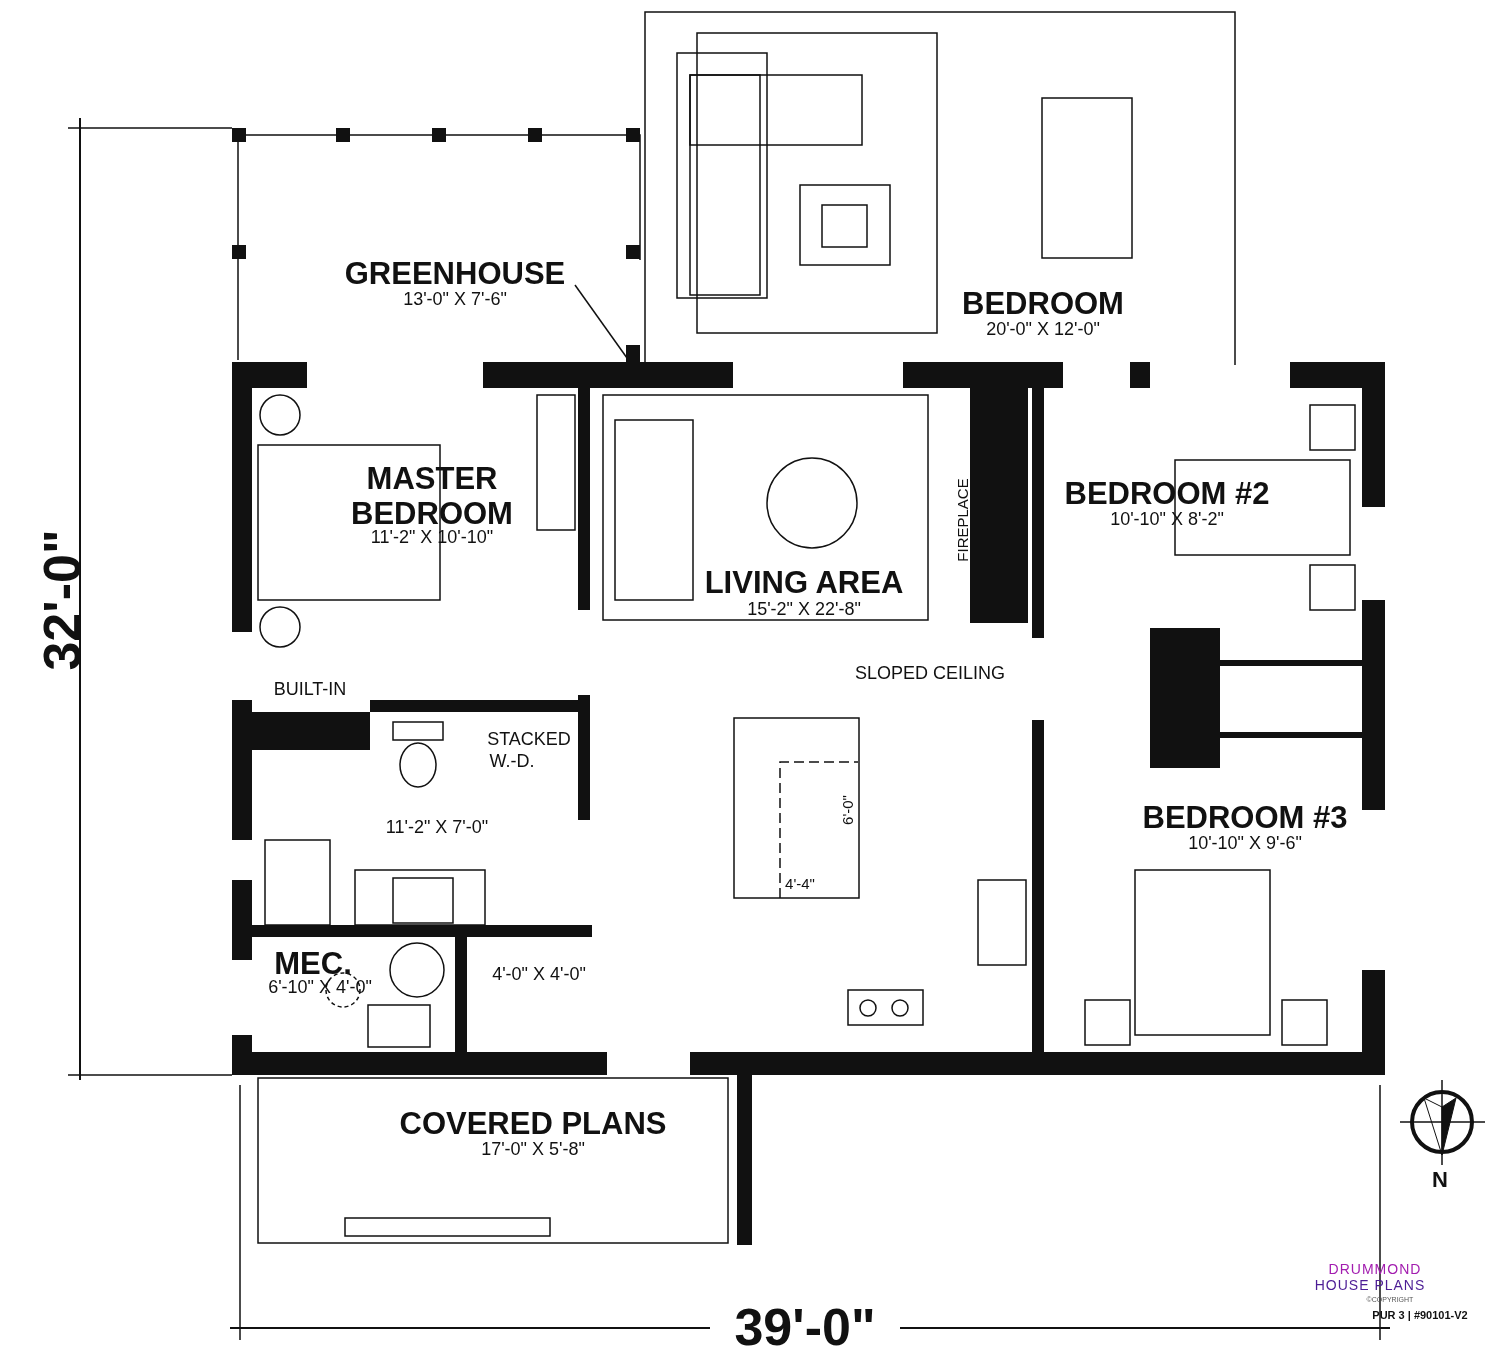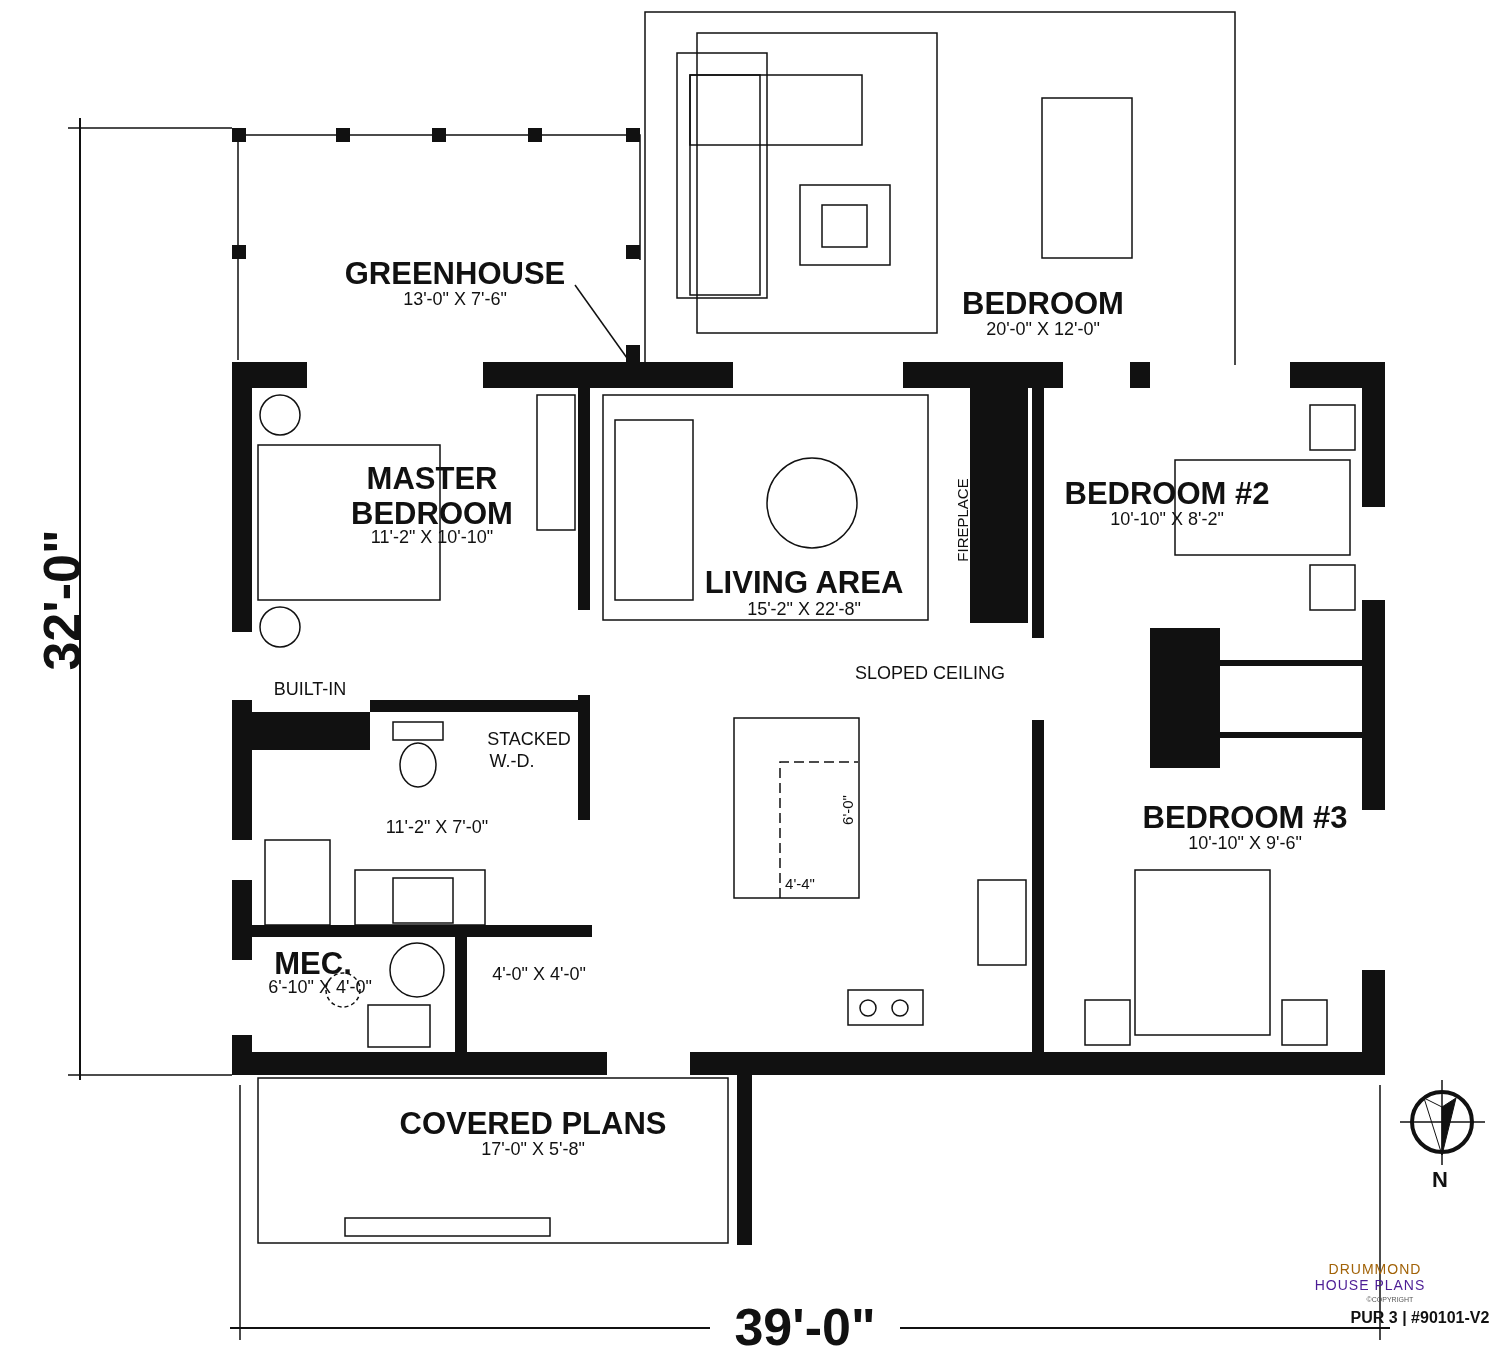--- a/index.html
+++ b/index.html
@@ -151,16 +151,16 @@
 <div class="lbl small" style="left:963px;top:520px;font-size:15px;transform:translate(-50%,-50%) rotate(-90deg);">FIREPLACE</div>
 <div class="lbl small" style="left:930px;top:664px;">SLOPED CEILING</div>
 <div class="lbl small" style="left:310px;top:680px;">BUILT-IN</div>
 <div class="lbl small" style="left:512px;top:730px;margin-left:17px;">STACKED</div>
 <div class="lbl small" style="left:512px;top:752px;">W.-D.</div>
 <div class="lbl" style="left:848px;top:810px;font-size:15px;transform:translate(-50%,-50%) rotate(-90deg);">6'-0"</div>
 <div class="lbl" style="left:800px;top:876px;font-size:15px;">4'-4"</div>
 
 <div class="lbl" style="left:1440px;top:1168px;font-weight:bold;font-size:22px;">N</div>
 
-<div class="lbl" style="left:1375px;top:1262px;font-size:14px;color:#a16207;letter-spacing:1px;">DRUMMOND</div>
+<div class="lbl" style="left:1375px;top:1262px;font-size:14px;color:#a21caf;letter-spacing:1px;">DRUMMOND</div>
 <div class="lbl" style="left:1370px;top:1278px;font-size:14px;color:#4c1d95;letter-spacing:1px;">HOUSE PLANS</div>
 <div class="lbl" style="left:1390px;top:1296px;font-size:7px;color:#555;">©COPYRIGHT</div>
-<div class="lbl" style="left:1420px;top:1310px;font-size:16px;font-weight:bold;">PUR 3 | #90101-V2</div>
+<div class="lbl" style="left:1420px;top:1310px;font-size:11px;font-weight:bold;">PUR 3 | #90101-V2</div>
 
 </body></html>

